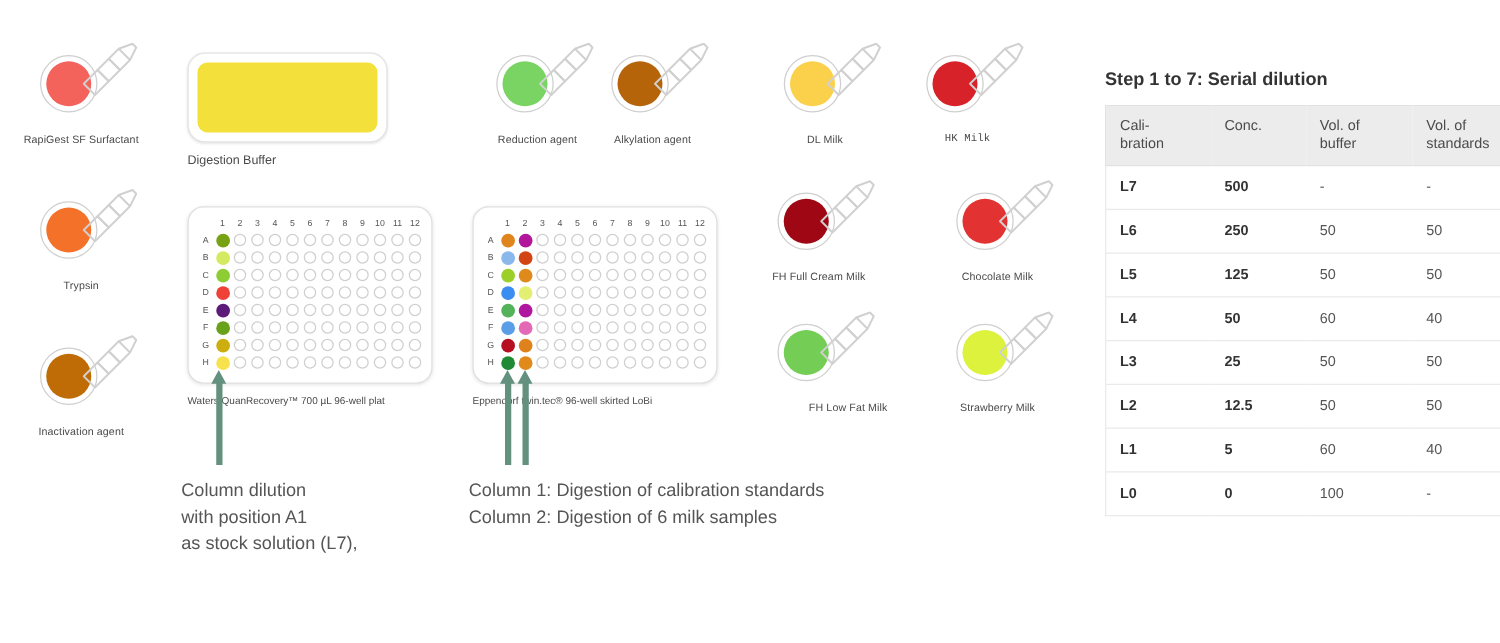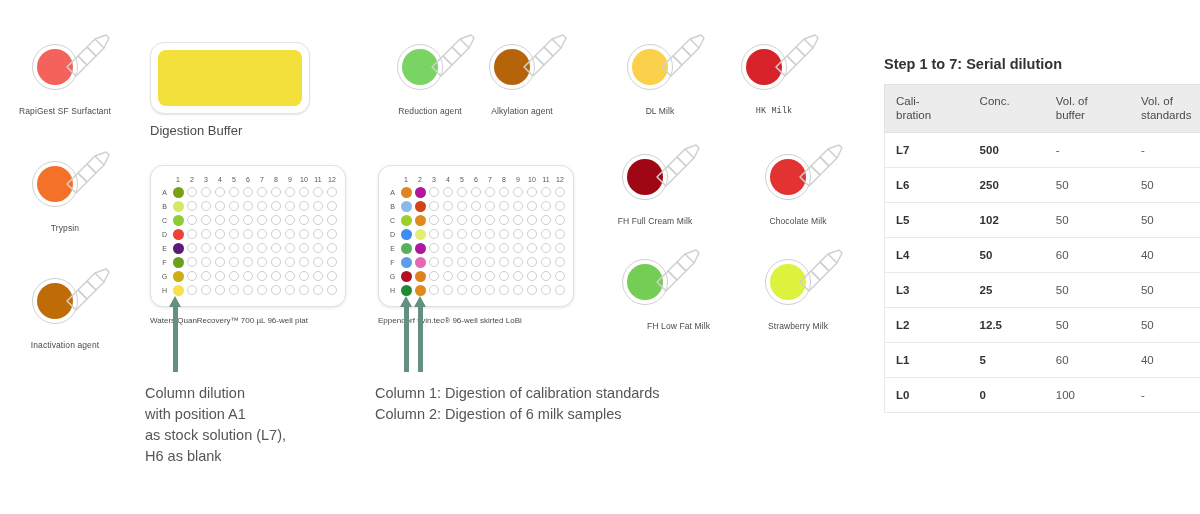--- a/index.html
+++ b/index.html
@@ -31,21 +31,21 @@
   }
 
   
   .reservoir{position:absolute;}
   .reservoir .outer{
     width:160px;height:72px;border-radius:14px;background:#fff;
     border:1.4px solid #e3e3e3;box-shadow:0 1px 2px rgba(0,0,0,.10);
     box-sizing:border-box;padding:7px;
   }
   .reservoir .inner{width:100%;height:100%;border-radius:8px;background:#f4e03a;}
-  .reservoir .cap{display:block;margin-top:9px;font-size:13px;color:#4a4a4a;}
+  .reservoir .cap{display:block;margin-top:9px;font-size:10px;color:#4a4a4a;}
 
   
   .plate{position:absolute;}
   .plate .body{
     background:#fff;border:1.6px solid #e0e0e0;border-radius:13px;
     box-shadow:0 1px 3px rgba(0,0,0,.10);
     padding:7px 9px 9px 7px;box-sizing:border-box;
     width:196px;
   }
   .plate .grid{display:grid;grid-template-columns:13px repeat(12,14px);}
@@ -924,21 +924,20 @@
   </div>
   <div class="arrow" style="left:414px;top:296px;height:76px;">
     <div class="head"></div>
     <div class="shaft" style="margin-top:10px;height:66px;"></div>
   </div>
 
   <div class="caption" id="cap-serial" style="left:145px;top:383px;width:230px;">
       <div>Column dilution</div>
       <div>with position A1</div>
       <div>as stock solution (L7),</div>
-      <div>H6 as blank</div>
     </div>
   <div class="caption" id="cap-columns" style="left:375px;top:383px;width:440px;">
       <div>Column 1: Digestion of calibration standards</div>
       <div>Column 2: Digestion of 6 milk samples</div>
     </div>
 
   <div class="panel" style="left:884px;top:56px;">
     <h2>Step 1 to 7: Serial dilution</h2>
     <table class="dil">
       <colgroup>
@@ -963,21 +962,21 @@
             <td>-</td>
           </tr>
           <tr>
             <td>L6</td>
             <td class="c2">250</td>
             <td>50</td>
             <td>50</td>
           </tr>
           <tr>
             <td>L5</td>
-            <td class="c2">102</td>
+            <td class="c2">125</td>
             <td>50</td>
             <td>50</td>
           </tr>
           <tr>
             <td>L4</td>
             <td class="c2">50</td>
             <td>60</td>
             <td>40</td>
           </tr>
           <tr>

